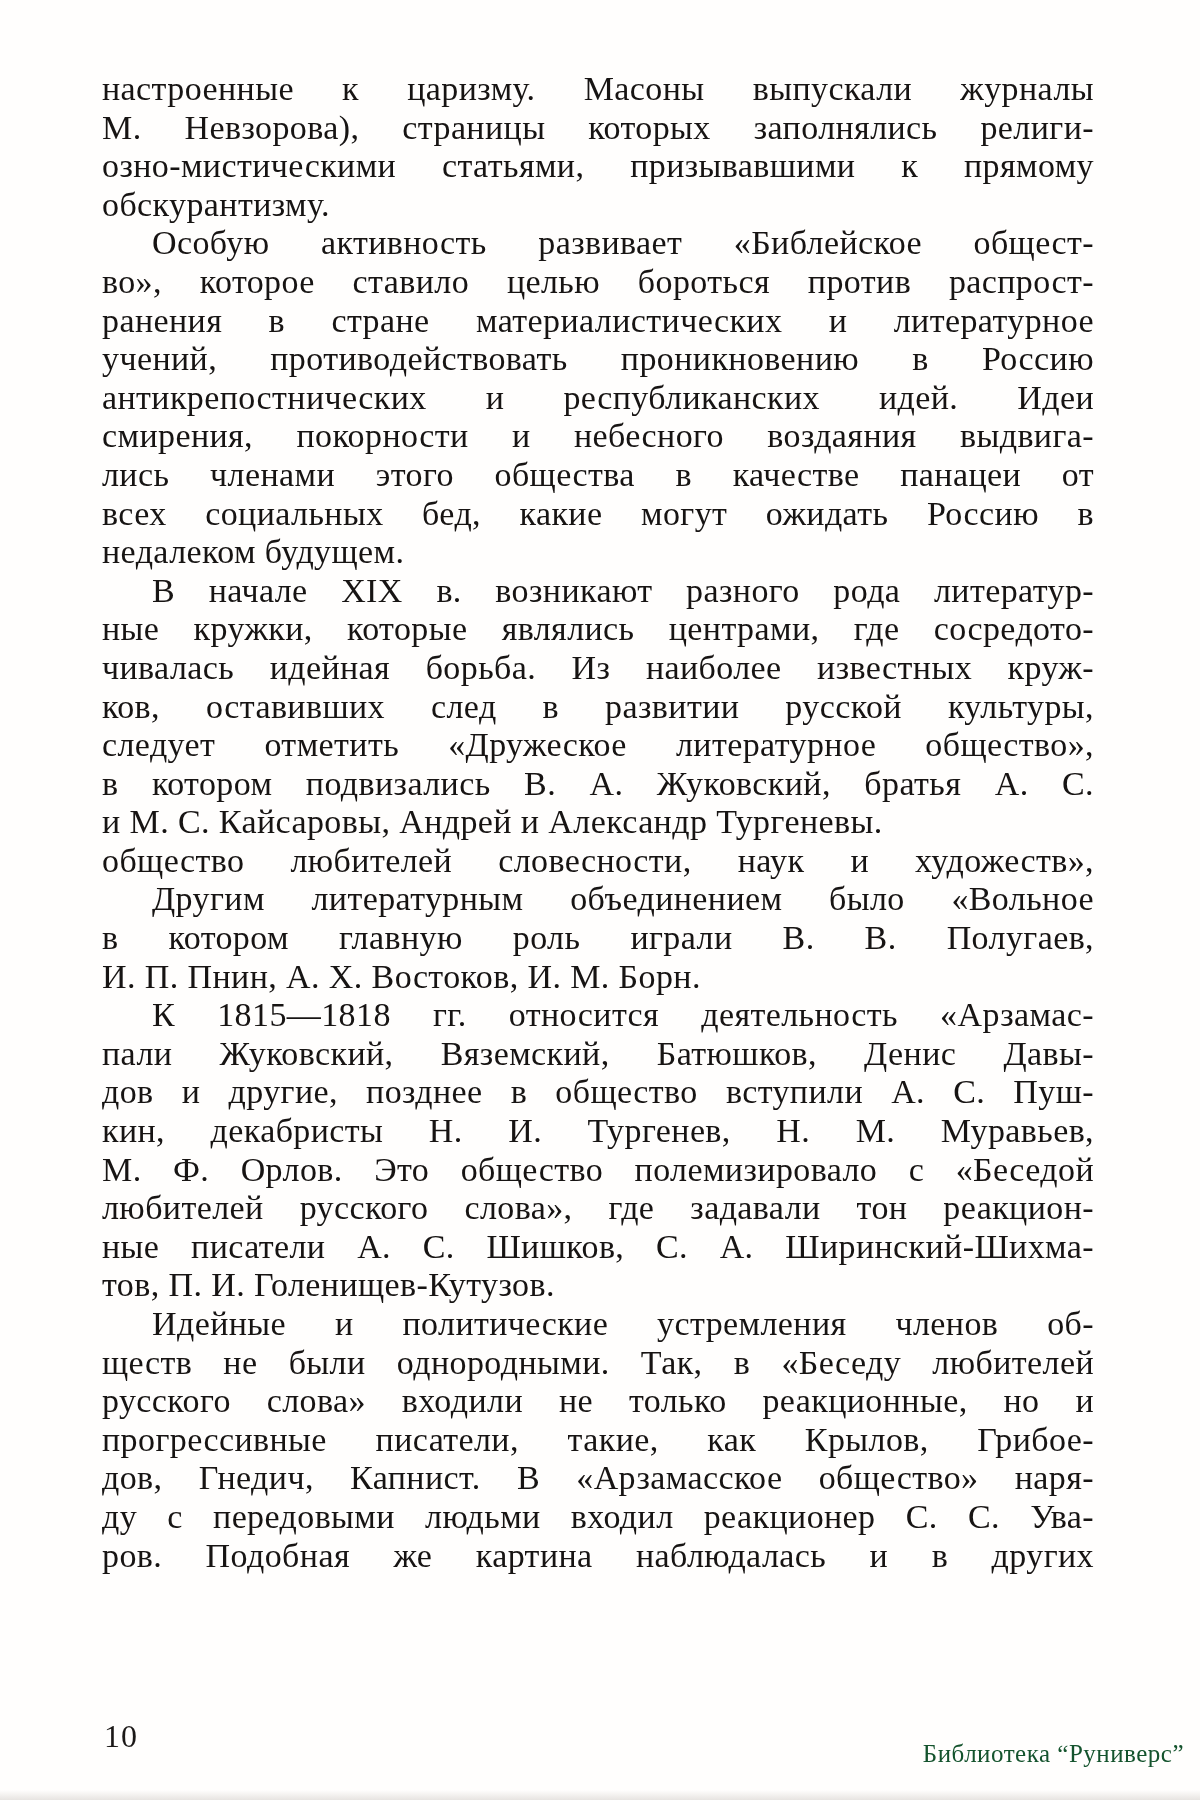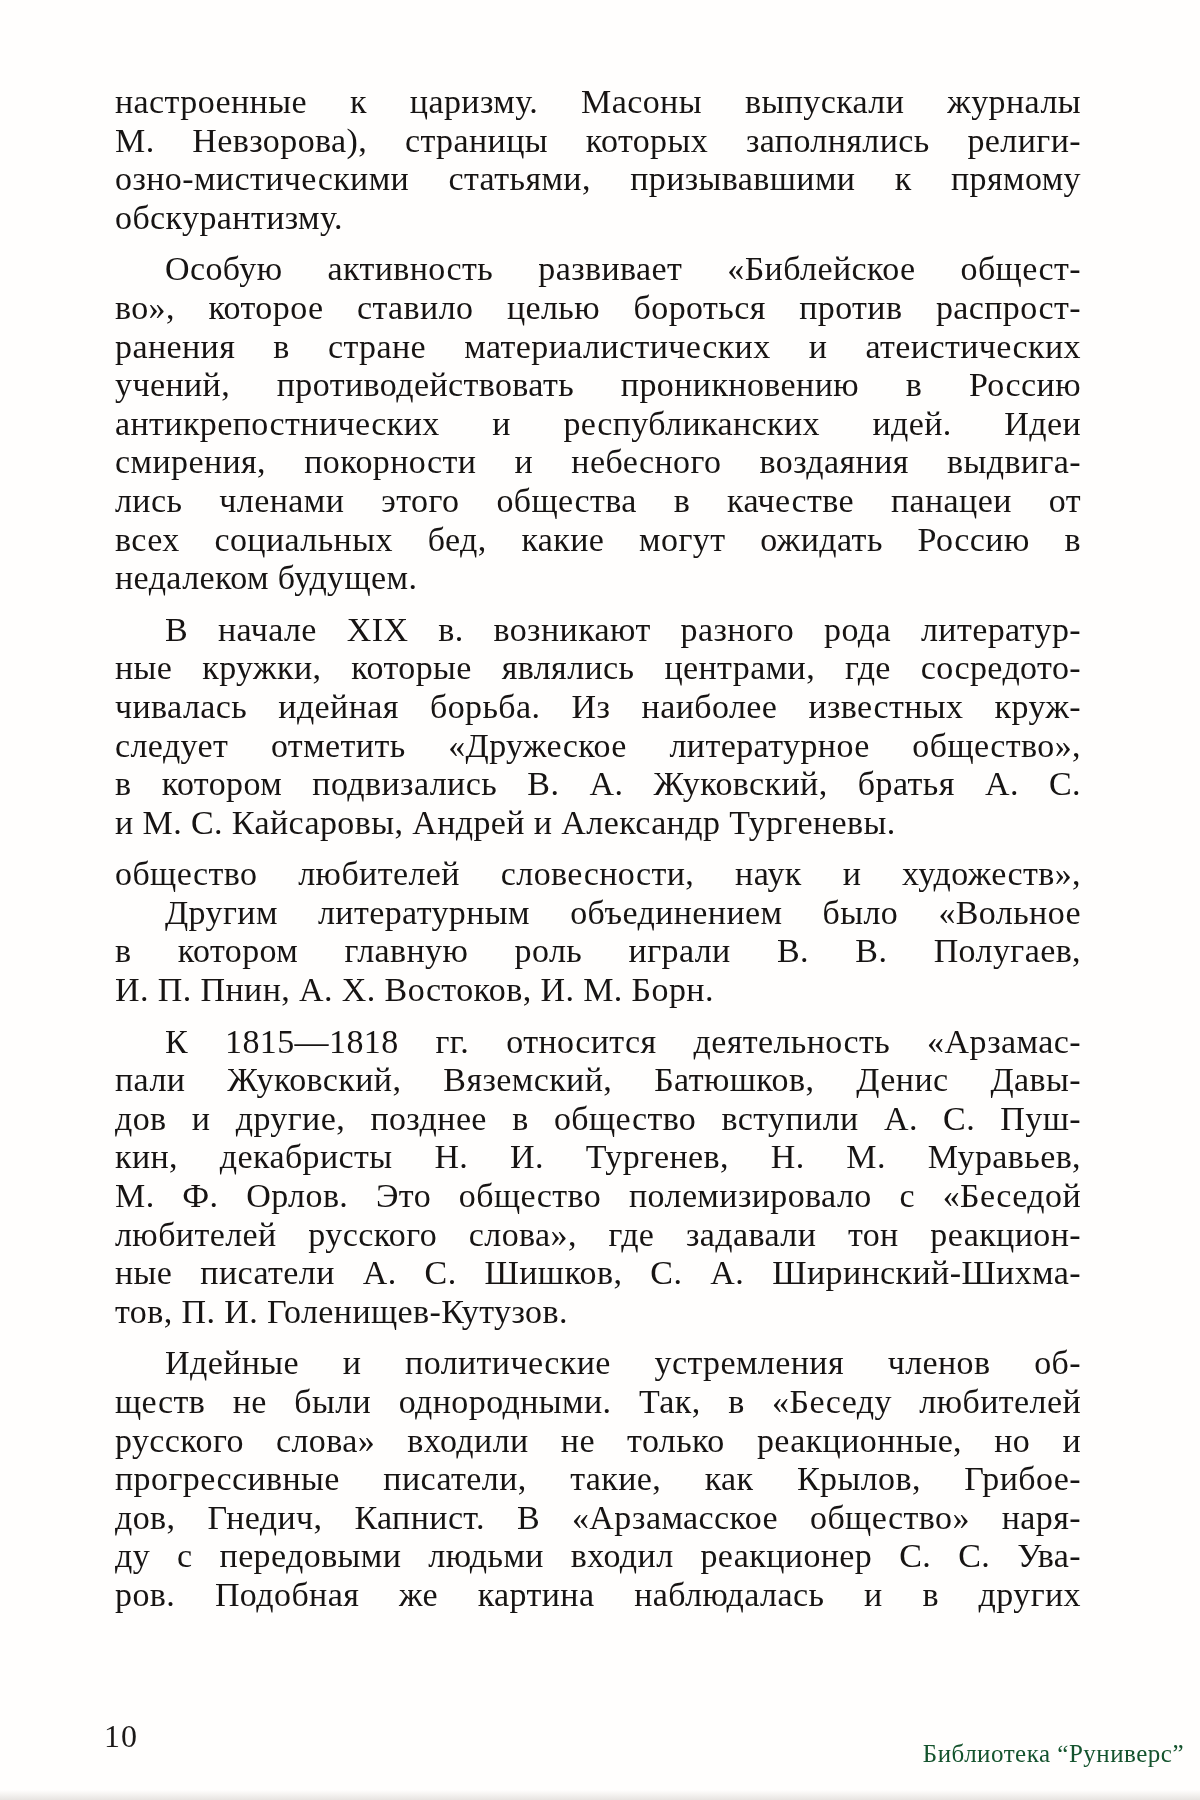--- a/index.html
+++ b/index.html
@@ -15,21 +15,21 @@
     overflow: hidden;
     font-family: "Liberation Serif", serif;
   }
   #text-column {
     position: absolute;
     left: 102px;
     top: 70px;
     width: 992px;
     color: #171413;
   }
-  .para { margin: 13px; padding: 0; }
+  .para { margin: 0; padding: 0; }
   .line {
     font-size: 34px;
     line-height: 38.6px;
     letter-spacing: 0.4px;
     text-align: justify;
     text-align-last: justify;
     white-space: normal;
     height: 38.6px;
     overflow: visible;
   }
@@ -67,32 +67,33 @@
   <div id="text-column">
       <div class="para">
         <div class="line">настроенные к царизму. Масоны выпускали журналы</div>
         <div class="line">М. Невзорова), страницы которых заполнялись религи-</div>
         <div class="line">озно-мистическими статьями, призывавшими к прямому</div>
         <div class="line noJust">обскурантизму.</div>
       </div>
       <div class="para">
         <div class="line indent">Особую активность развивает «Библейское общест-</div>
         <div class="line">во», которое ставило целью бороться против распрост-</div>
-        <div class="line">ранения в стране материалистических и атеистических</div>
+        <div class="line">ранения в стране материалистических и литературное</div>
         <div class="line">учений, противодействовать проникновению в Россию</div>
         <div class="line">антикрепостнических и республиканских идей. Идеи</div>
         <div class="line">смирения, покорности и небесного воздаяния выдвига-</div>
         <div class="line">лись членами этого общества в качестве панацеи от</div>
         <div class="line">всех социальных бед, какие могут ожидать Россию в</div>
         <div class="line noJust">недалеком будущем.</div>
       </div>
       <div class="para">
         <div class="line indent">В начале XIX в. возникают разного рода литератур-</div>
         <div class="line">ные кружки, которые являлись центрами, где сосредото-</div>
         <div class="line">чивалась идейная борьба. Из наиболее известных круж-</div>
+        <div class="line">ков, оставивших след в развитии русской культуры,</div>
         <div class="line">следует отметить «Дружеское литературное общество»,</div>
         <div class="line">в котором подвизались В. А. Жуковский, братья А. С.</div>
         <div class="line noJust">и М. С. Кайсаровы, Андрей и Александр Тургеневы.</div>
       </div>
       <div class="para">
         <div class="line">общество любителей словесности, наук и художеств»,</div>
         <div class="line indent">Другим литературным объединением было «Вольное</div>
         <div class="line">в котором главную роль играли В. В. Полугаев,</div>
         <div class="line noJust">И. П. Пнин, А. Х. Востоков, И. М. Борн.</div>
       </div>

